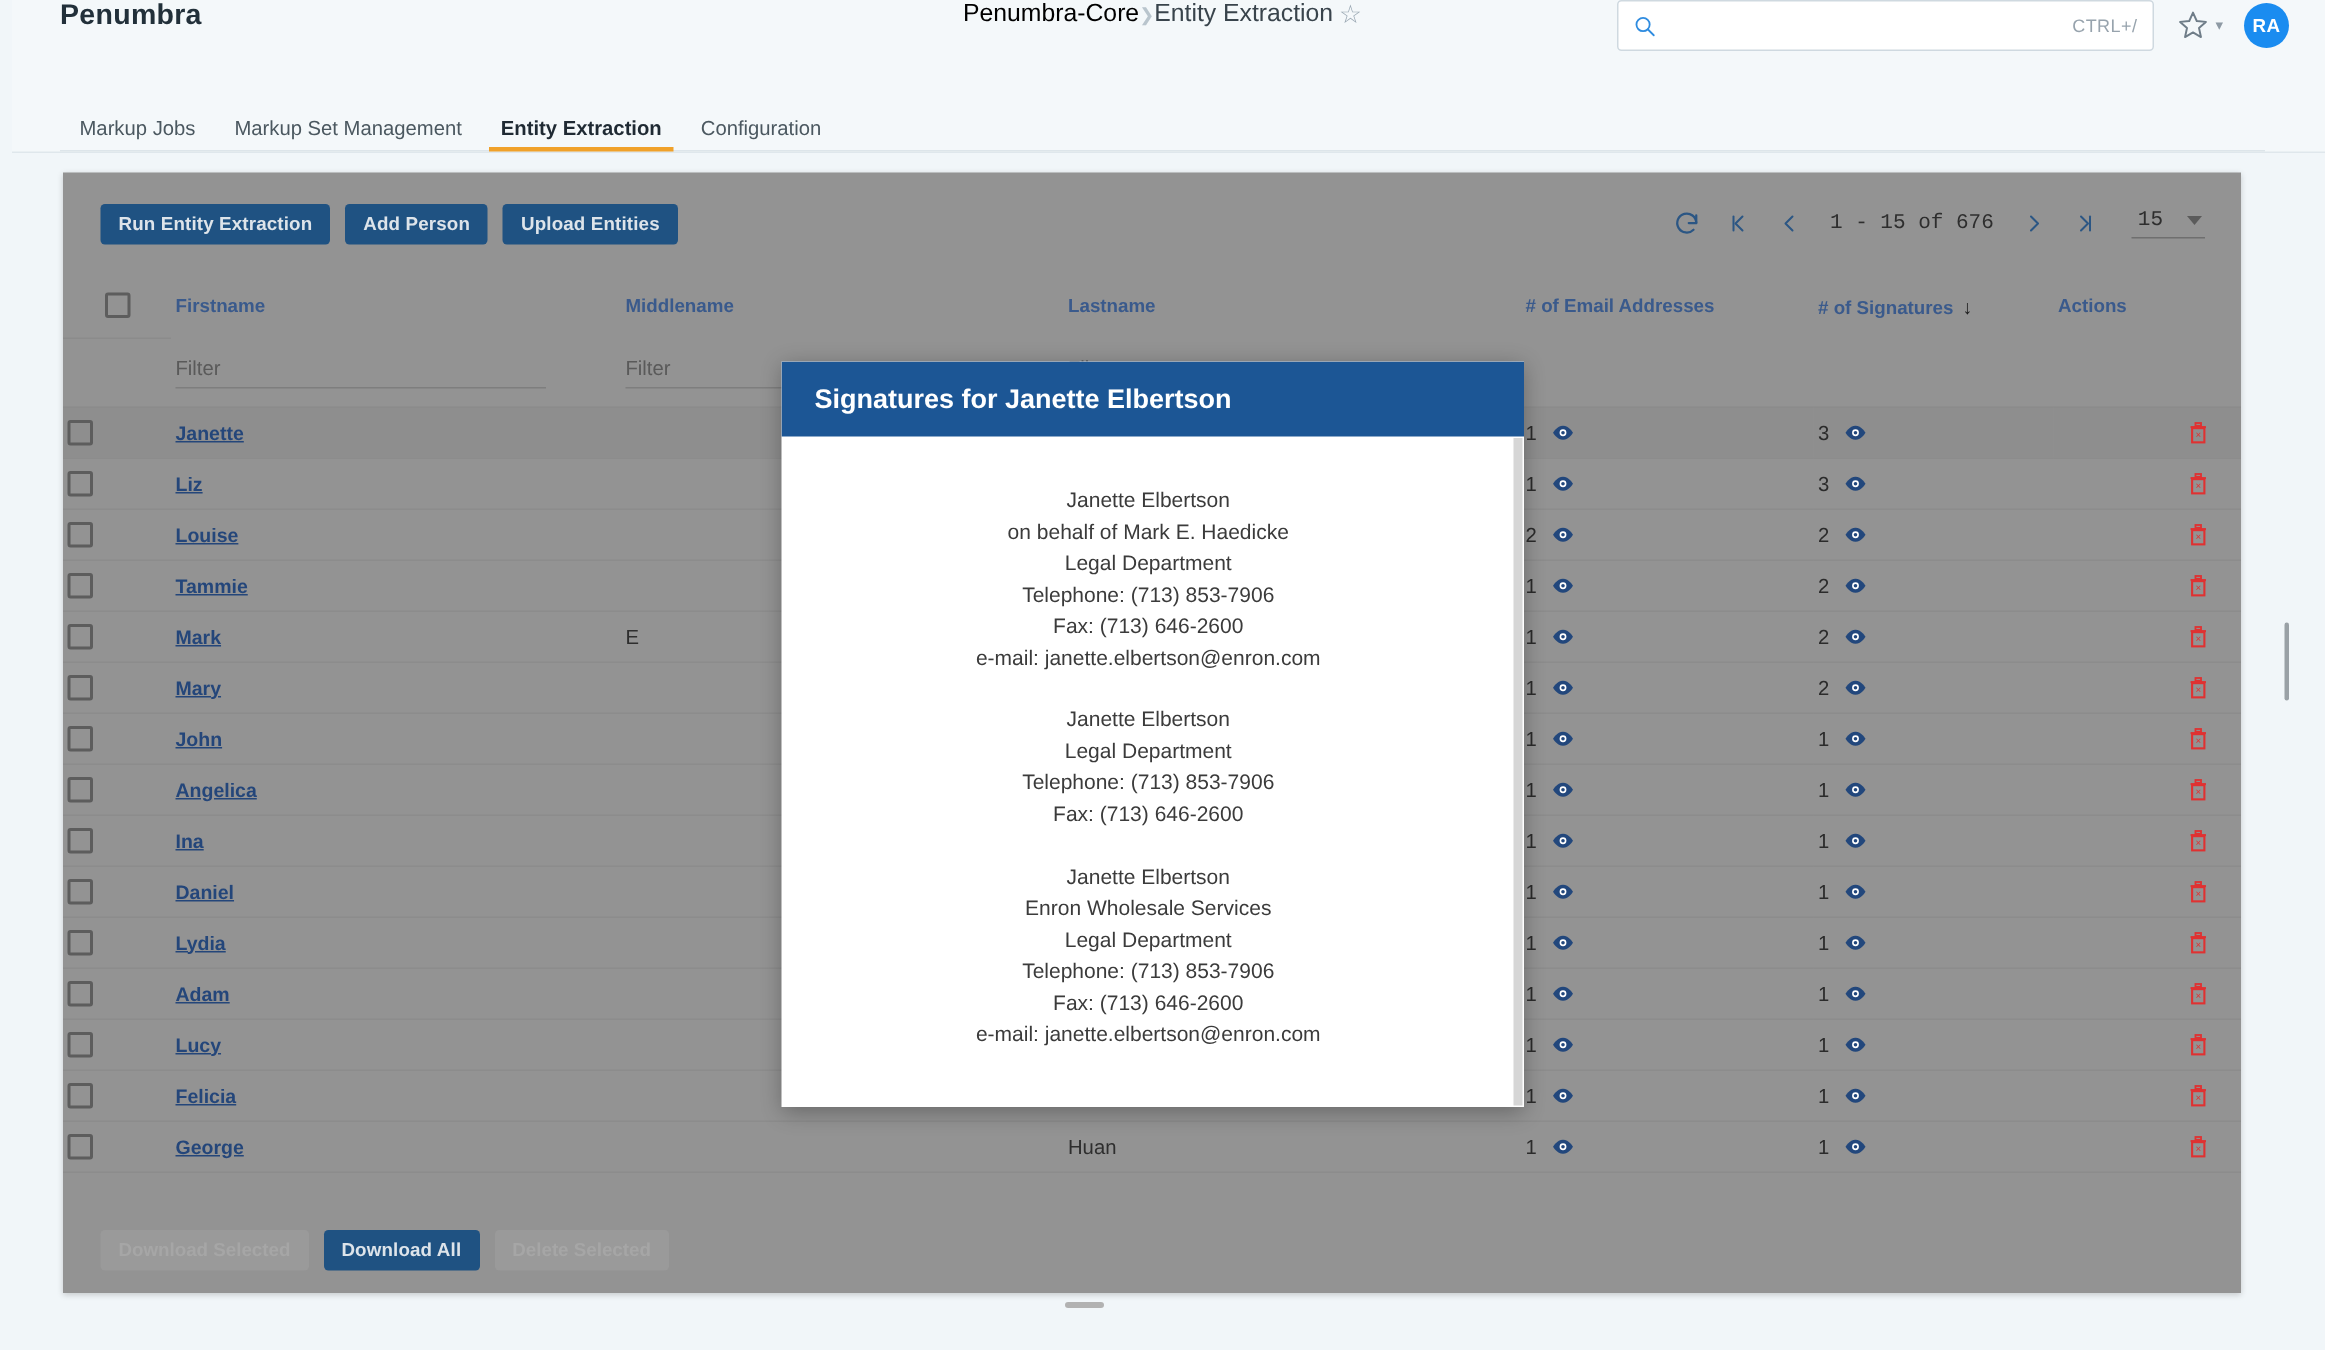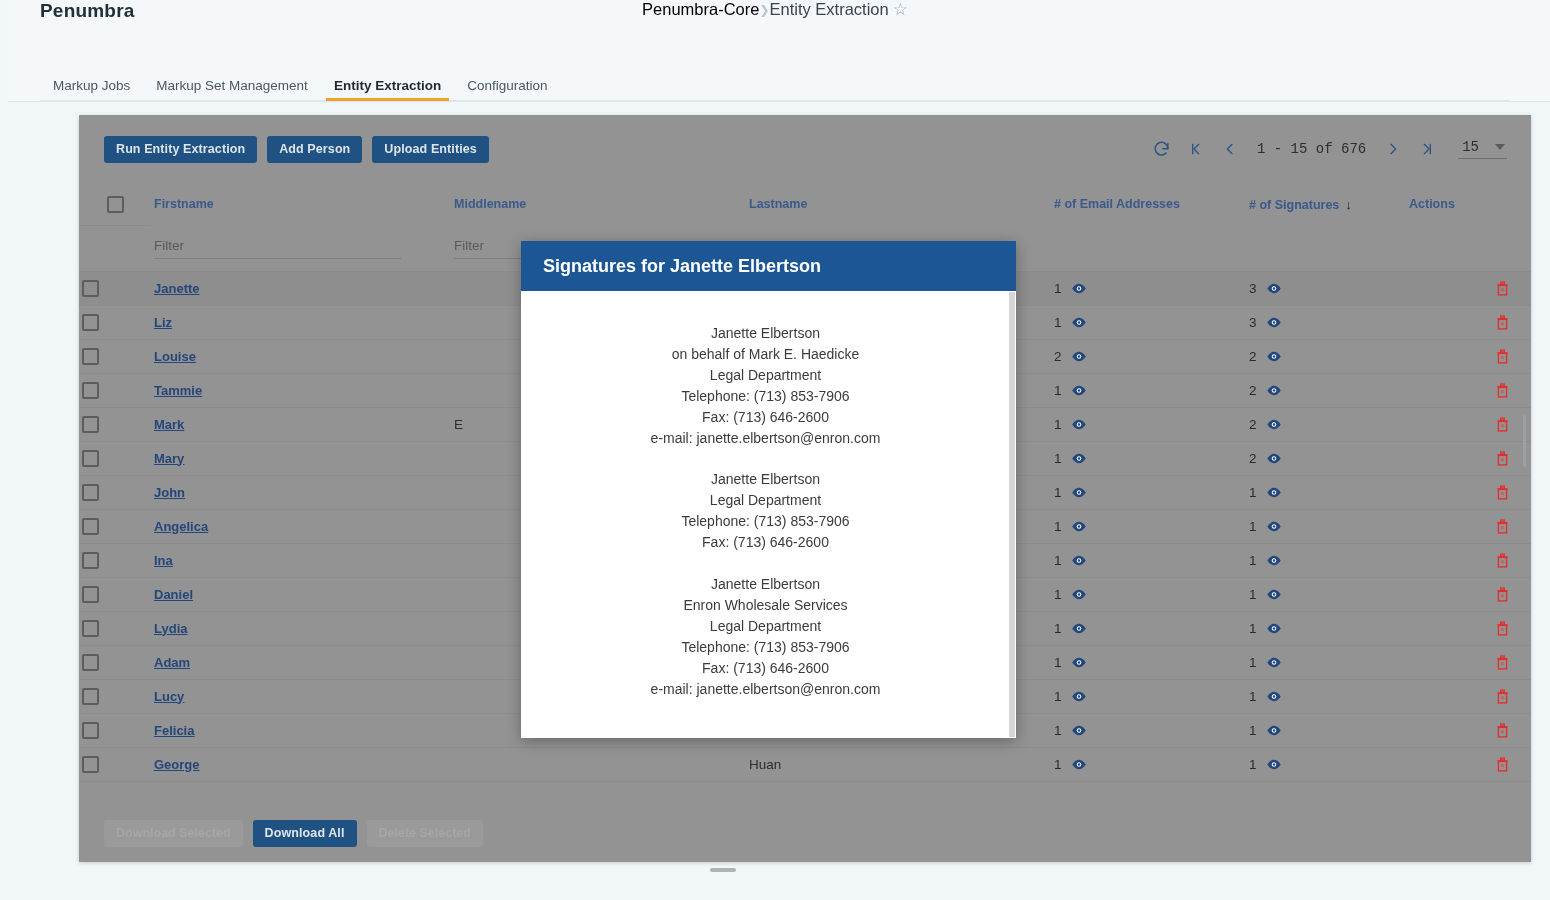--- a/index.html
+++ b/index.html
@@ -122,21 +122,20 @@
   }
 
   
   .card {
     position: absolute;
     left: 42px; top: 115px;
     width: 1452px; height: 747px;
     background: #939393;
     box-shadow: 0 1px 4px rgba(0,0,0,.18);
     overflow: hidden;
-    margin-left: 37px;
   }
   .card-toolbar {
     height: 68px;
     display: flex;
     align-items: center;
     padding: 0 24px 0 25px;
   }
   .btn {
     font-family: "Liberation Sans", sans-serif;
     font-size: 12.5px;
@@ -343,20 +342,39 @@
 <div class="topbar">
   <div class="brand">Penumbra</div>
 
   <div class="breadcrumb crumbs">
     <span>Penumbra-Core</span>
     <span class="crumb-sep">❯</span>
     <span class="crumb-cur">Entity Extraction</span>
     <span class="star-outline">☆</span>
   </div>
 
+  <div class="header-right">
+    <div class="search-box">
+      <svg width="15" height="15" viewBox="0 0 16 16">
+        <circle cx="6.8" cy="6.8" r="4.7" fill="none" stroke="#2f8ce0" stroke-width="1.3"></circle>
+        <line x1="10.3" y1="10.3" x2="14.4" y2="14.4" stroke="#2f8ce0" stroke-width="1.3" stroke-linecap="round"></line>
+      </svg>
+      <input class="search-input" type="text" placeholder="" style="">
+      <span class="search-hint">CTRL+/</span>
+    </div>
+
+    <div class="fav-wrap">
+      <svg width="24" height="24" viewBox="0 0 24 24">
+        <path d="M12 3.4l2.5 5.6 6.1.6-4.6 4.1 1.3 6-5.3-3.1-5.3 3.1 1.3-6L3.4 9.6l6.1-.6z" fill="none" stroke="#6f7d88" stroke-width="1.3" stroke-linejoin="round"></path>
+      </svg>
+      <span class="caret-sm">▾</span>
+    </div>
+
+    <div class="avatar">RA</div>
+  </div>
 </div>
 
 <div class="tabbar">
   <div class="tab">Markup Jobs</div>
   <div class="tab">Markup Set Management</div>
   <div class="tab active">Entity Extraction</div>
   <div class="tab">Configuration</div>
 </div>
 
 <div class="card">

